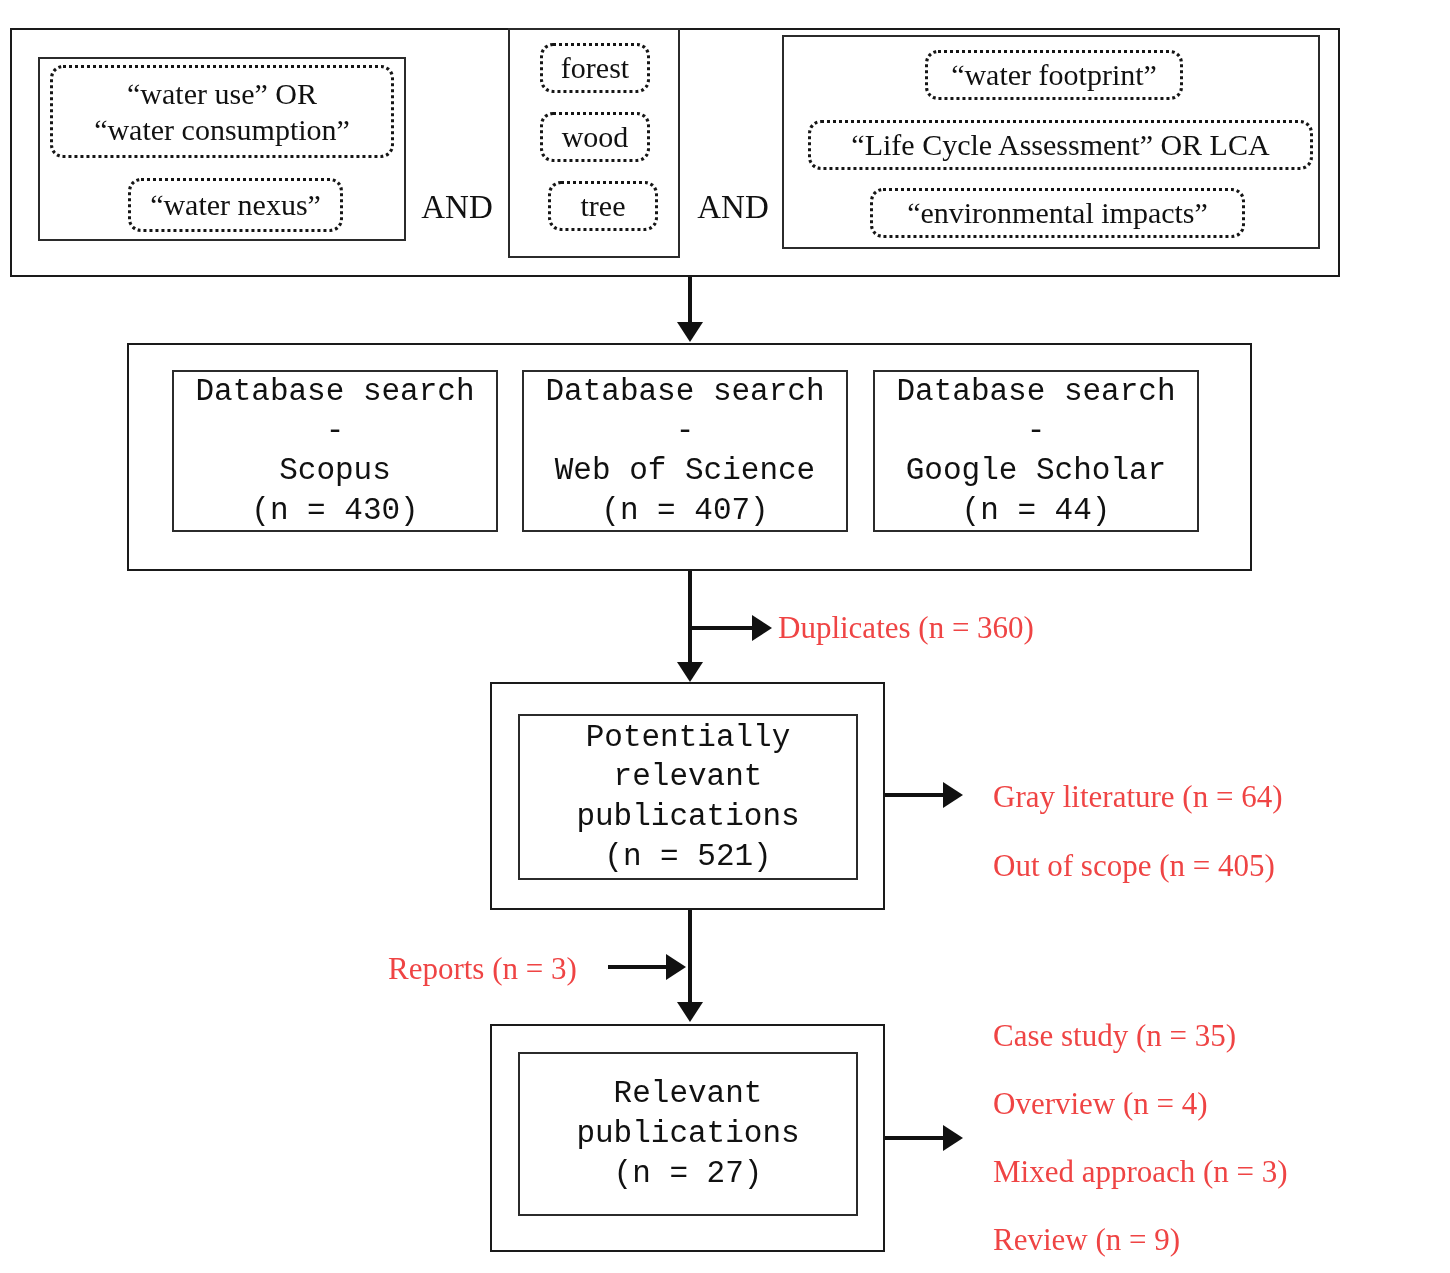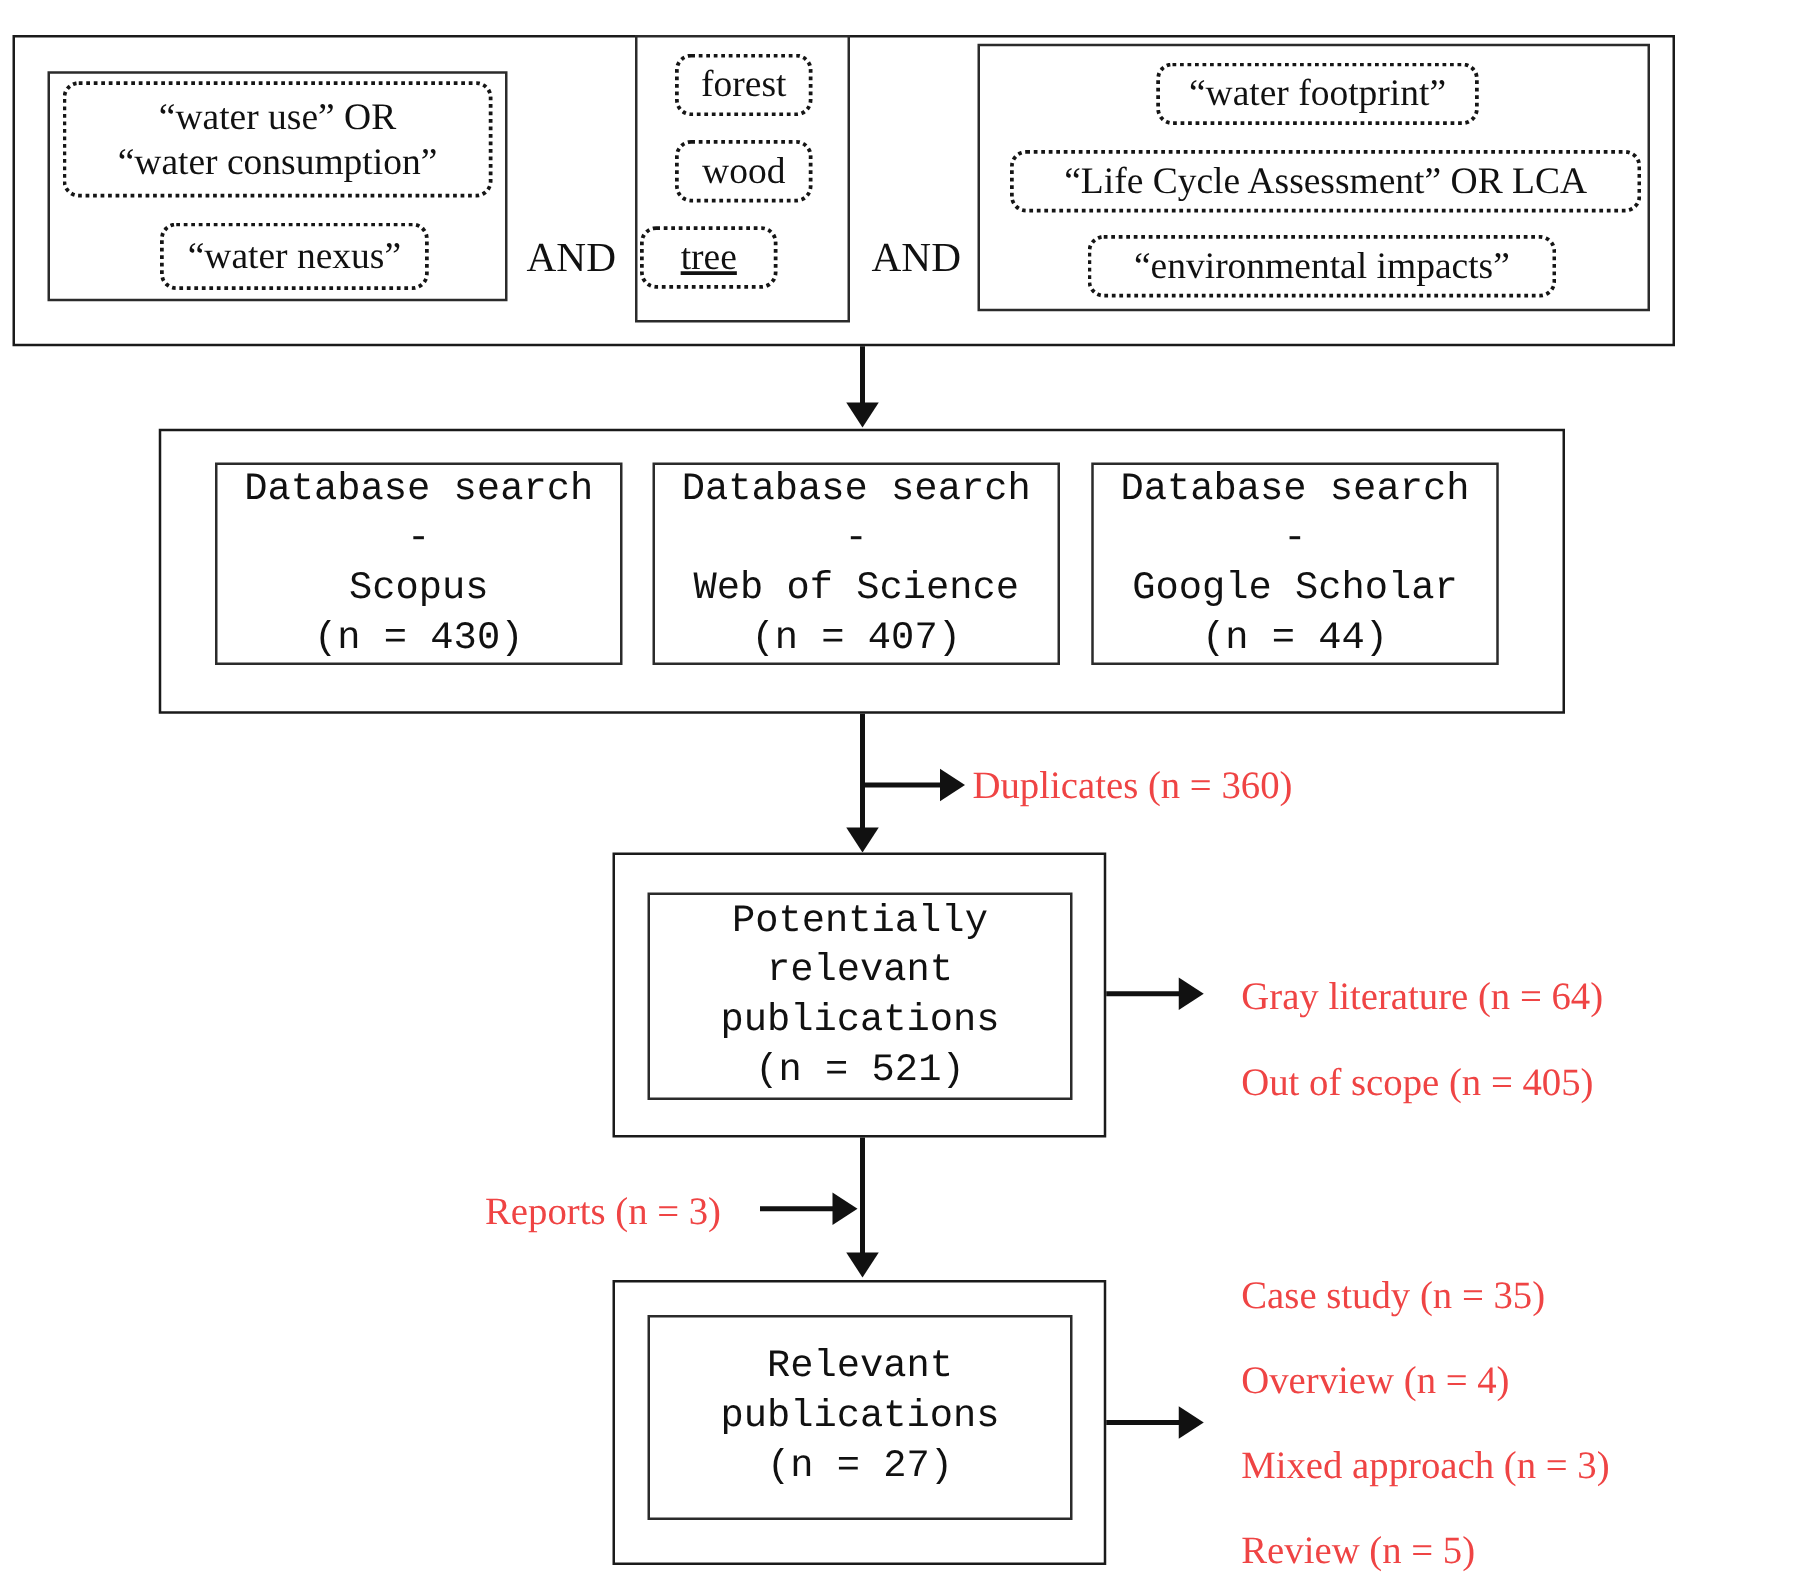--- a/index.html
+++ b/index.html
@@ -100,21 +100,21 @@
   <div class="abs pill" style="left:128px; top:178px; width:215px; height:54px;">“water nexus”</div>
 
   <div class="abs and-label" style="left:412px; top:186px; width:90px; height:42px;">AND</div>
 
   <div class="abs solid-box-thin" style="left:508px; top:28px; width:172px; height:230px;"></div>
 
   <div class="abs pill" style="left:540px; top:43px; width:110px; height:50px;">forest</div>
 
   <div class="abs pill" style="left:540px; top:112px; width:110px; height:50px;">wood</div>
 
-  <div class="abs pill" style="left:512px; top:181px; width:110px; height:50px;text-decoration:underline;">tree</div>
+  <div class="abs pill" style="left:548px; top:181px; width:110px; height:50px;">tree</div>
 
   <div class="abs and-label" style="left:688px; top:186px; width:90px; height:42px;">AND</div>
 
   <div class="abs solid-box-thin" style="left:782px; top:35px; width:538px; height:214px;"></div>
 
   <div class="abs pill" style="left:925px; top:50px; width:258px; height:50px;">“water footprint”</div>
 
   <div class="abs pill" style="left:808px; top:120px; width:505px; height:50px;">“Life Cycle Assessment” OR LCA</div>
 
   <div class="abs pill" style="left:870px; top:188px; width:375px; height:50px;">“environmental impacts”</div>
@@ -177,15 +177,15 @@
 publications</span>
     <span>(n = 27)</span>
   </div>
 
   <div class="abs hline" style="left:885px; top:1136px; width:62px; height:4px;"></div>
   <div class="abs arrow-right" style="left:943px; top:1125px;"></div>
 
   <div class="abs txt" style="left:993px; top:1017px;">Case study (n = 35)</div>
   <div class="abs txt" style="left:993px; top:1085px;">Overview (n = 4)</div>
   <div class="abs txt" style="left:993px; top:1153px;">Mixed approach (n = 3)</div>
-  <div class="abs txt" style="left:993px; top:1221px;">Review (n = 5)</div>
+  <div class="abs txt" style="left:993px; top:1221px;">Review (n = 9)</div>
 
 </div>
 
 </body></html>

